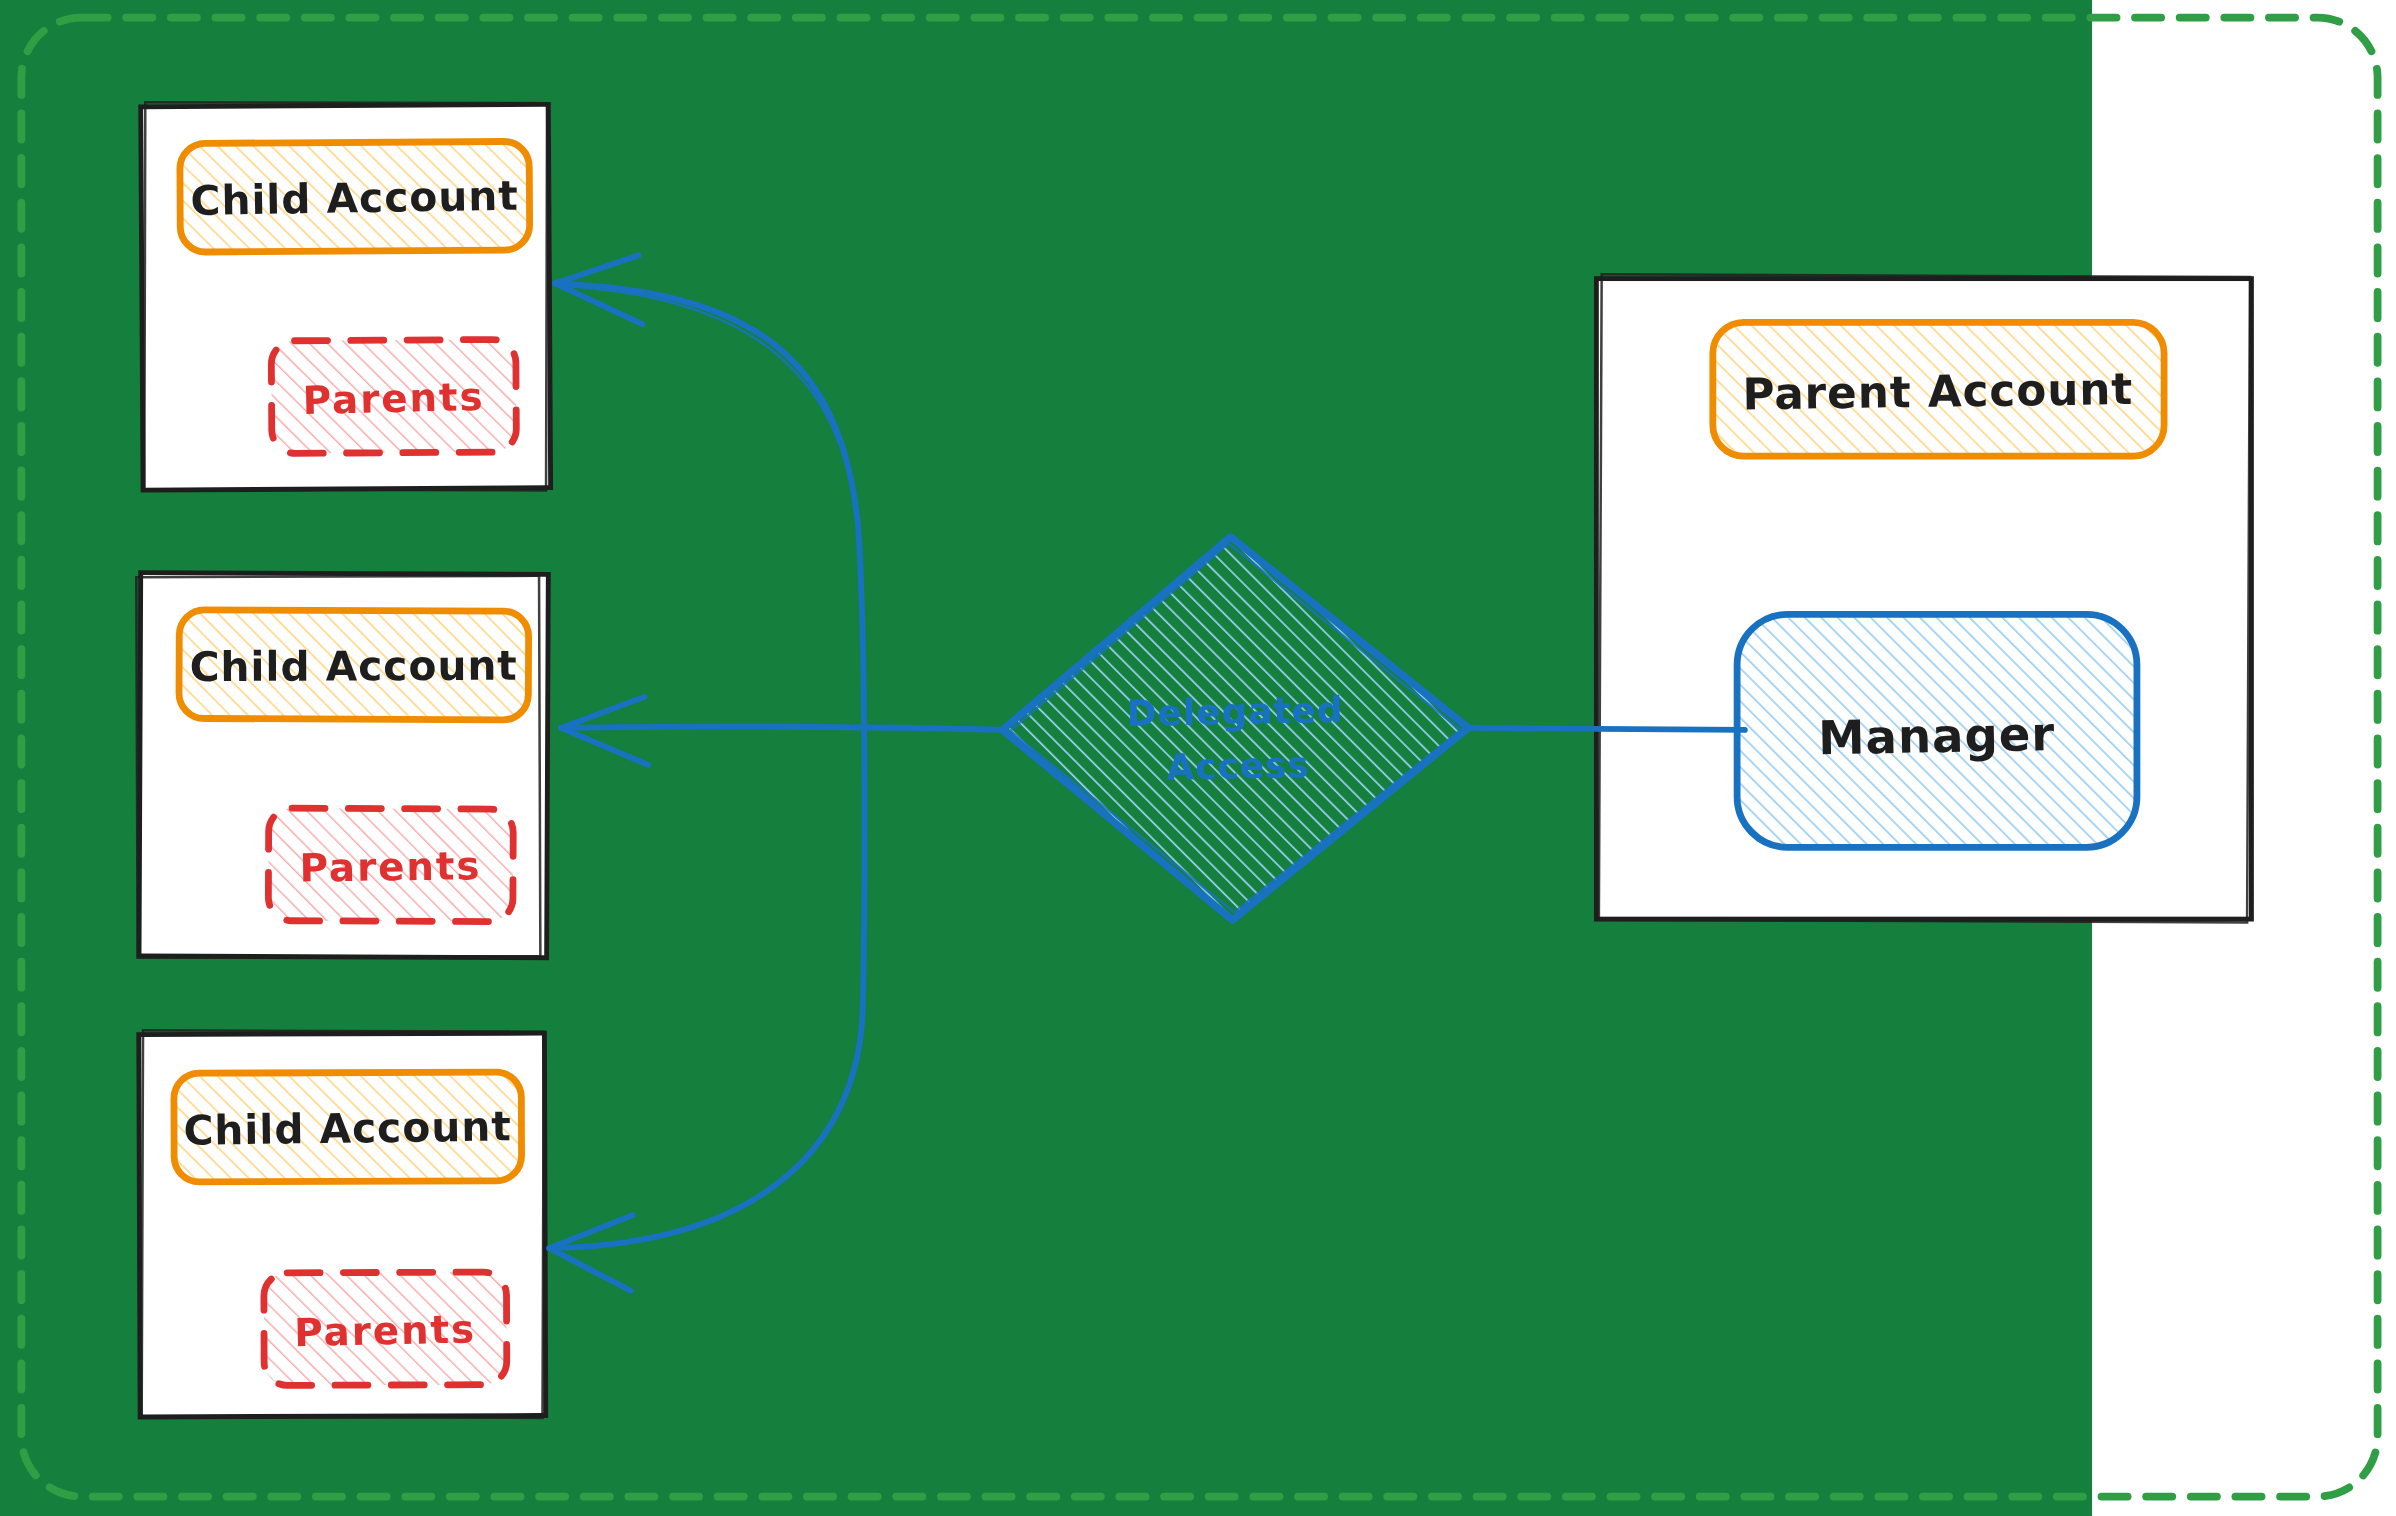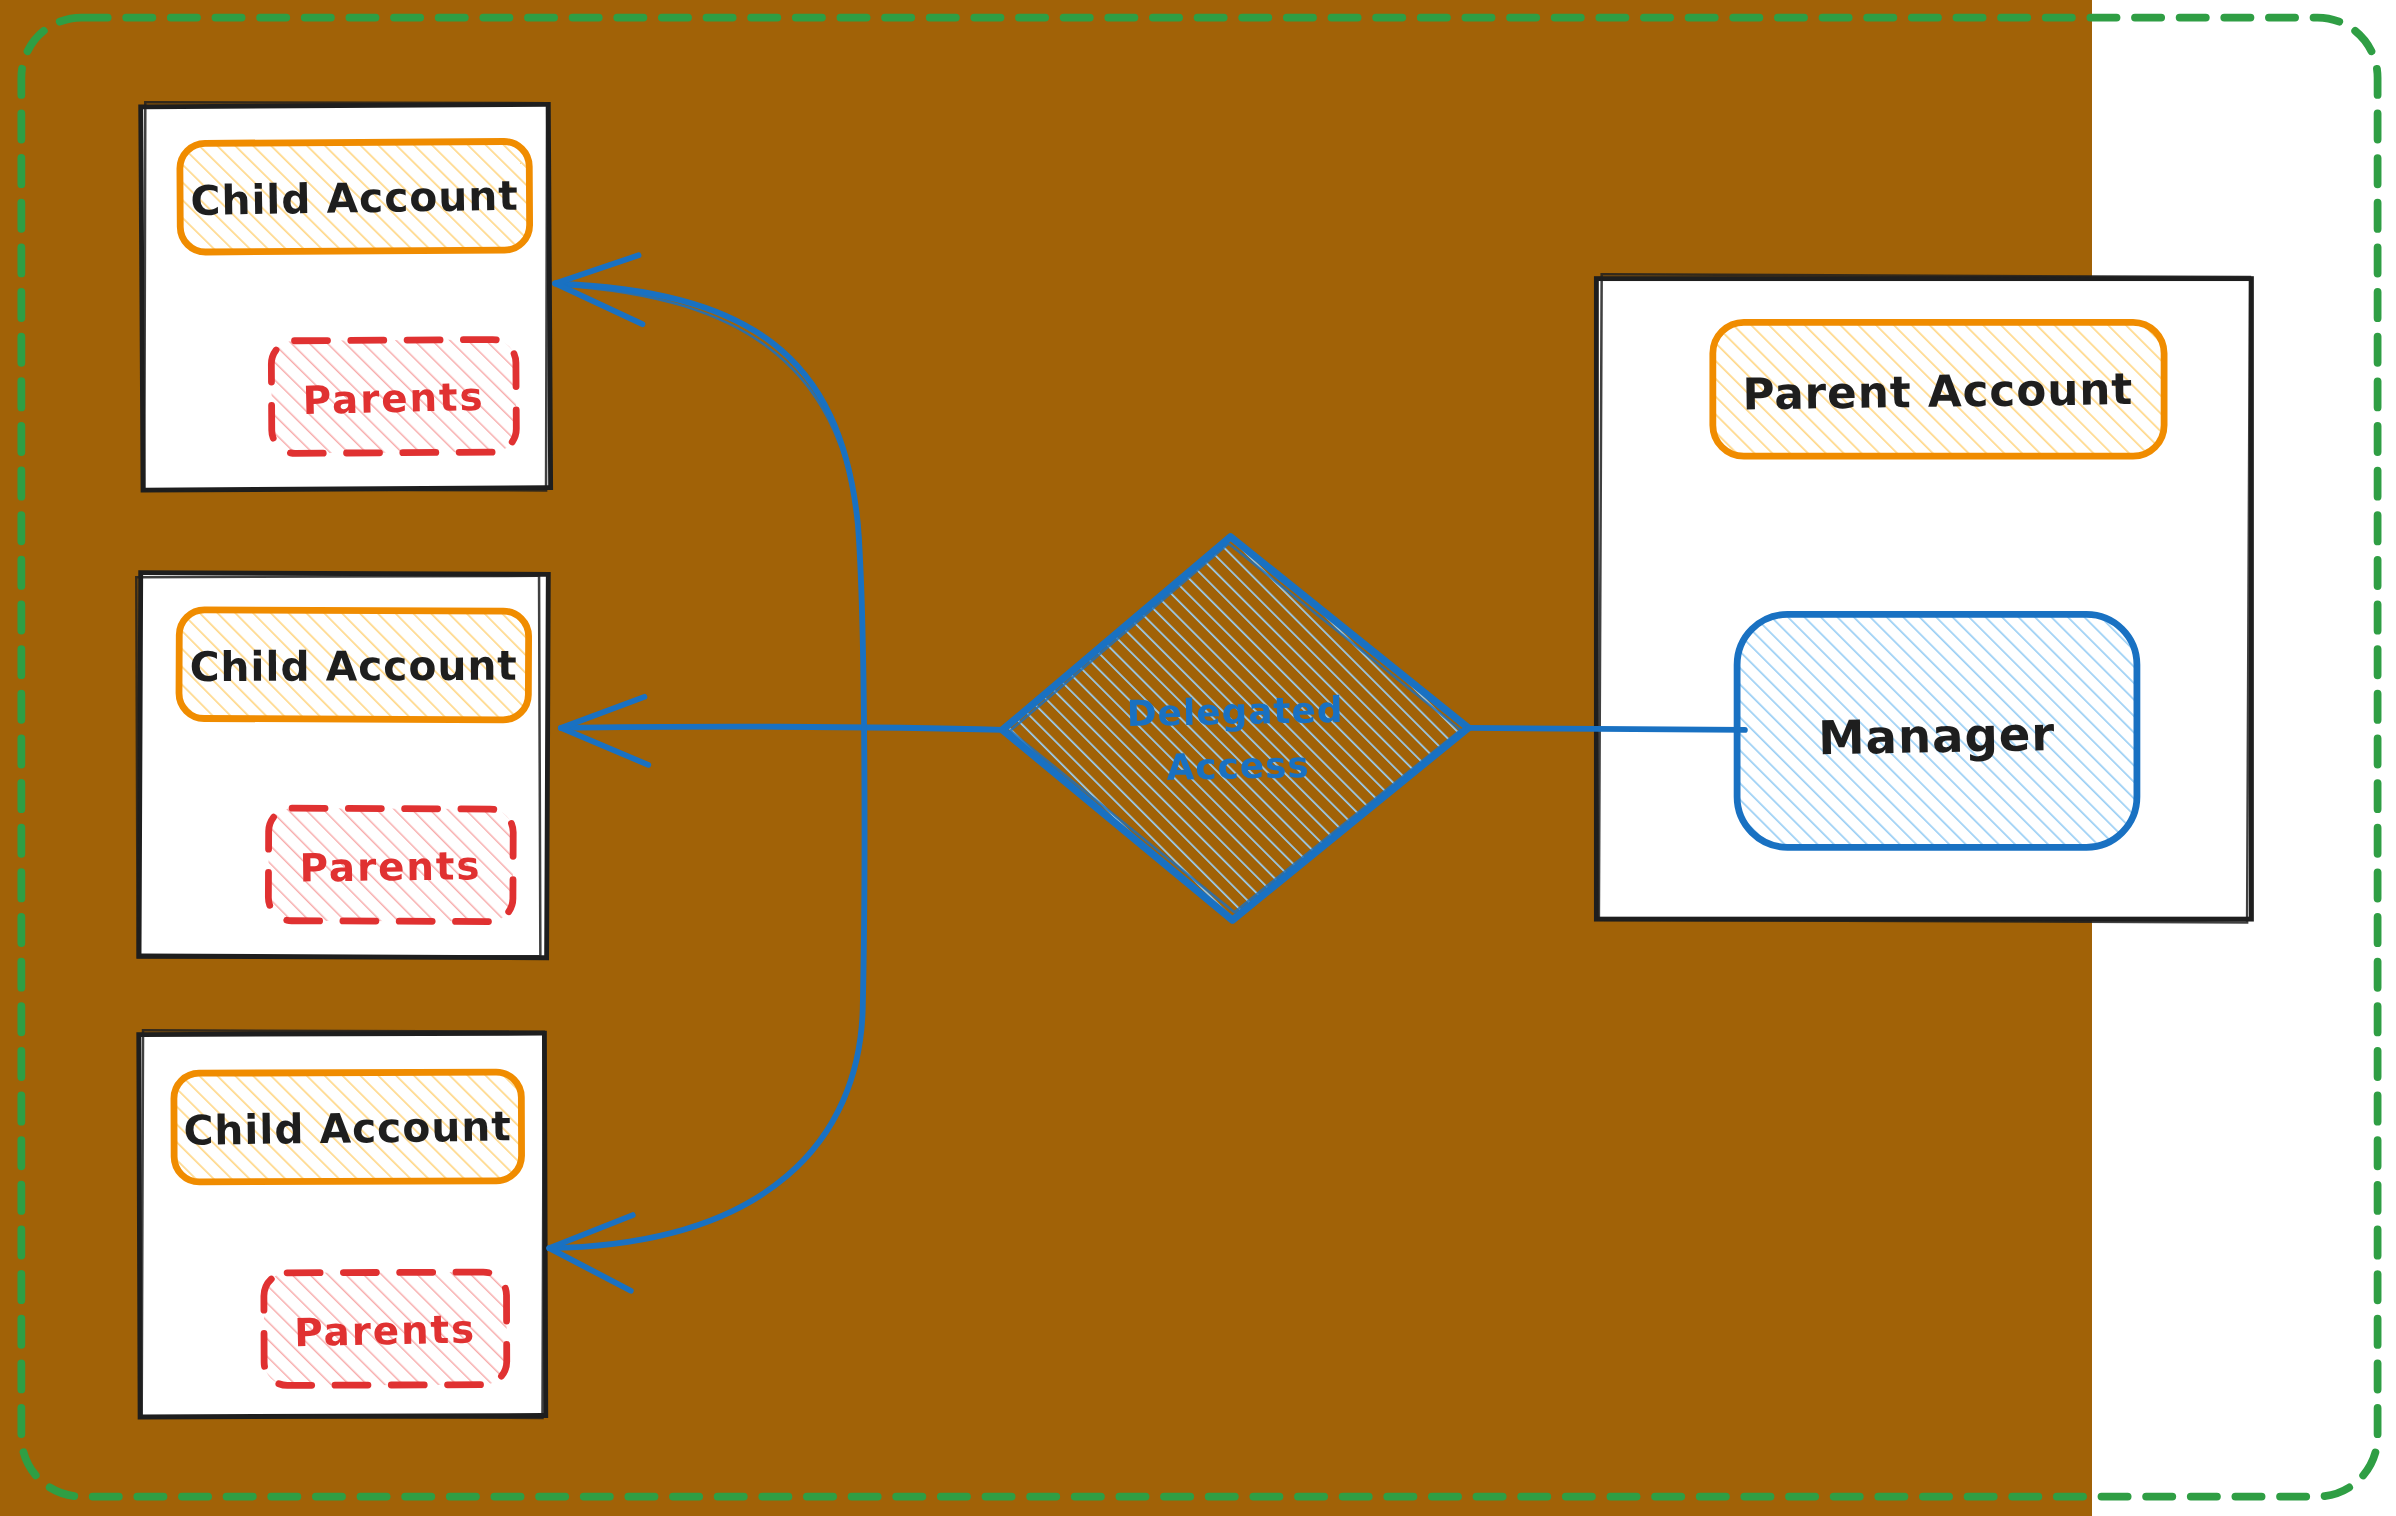--- a/index.html
+++ b/index.html
@@ -8,21 +8,21 @@
     background: #ffffff;
     width: 2397px;
     height: 1517px;
     overflow: hidden;
     font-family: "DejaVu Sans", sans-serif;
   }
   .canvas-wrap {
     position: relative;
     width: 2092px;
     height: 1517px;
-    background: #a16207;
+    background: #15803d;
   }
   svg { display: block; }
   text {
     font-family: "DejaVu Sans", sans-serif;
     font-weight: 700;
     text-anchor: middle;
   }
   .label-lg { font-size: 42px; letter-spacing: 1px; }
   .label-parent { font-size: 45px; letter-spacing: 1px; }
   .label-manager { font-size: 48px; letter-spacing: 1px; }

